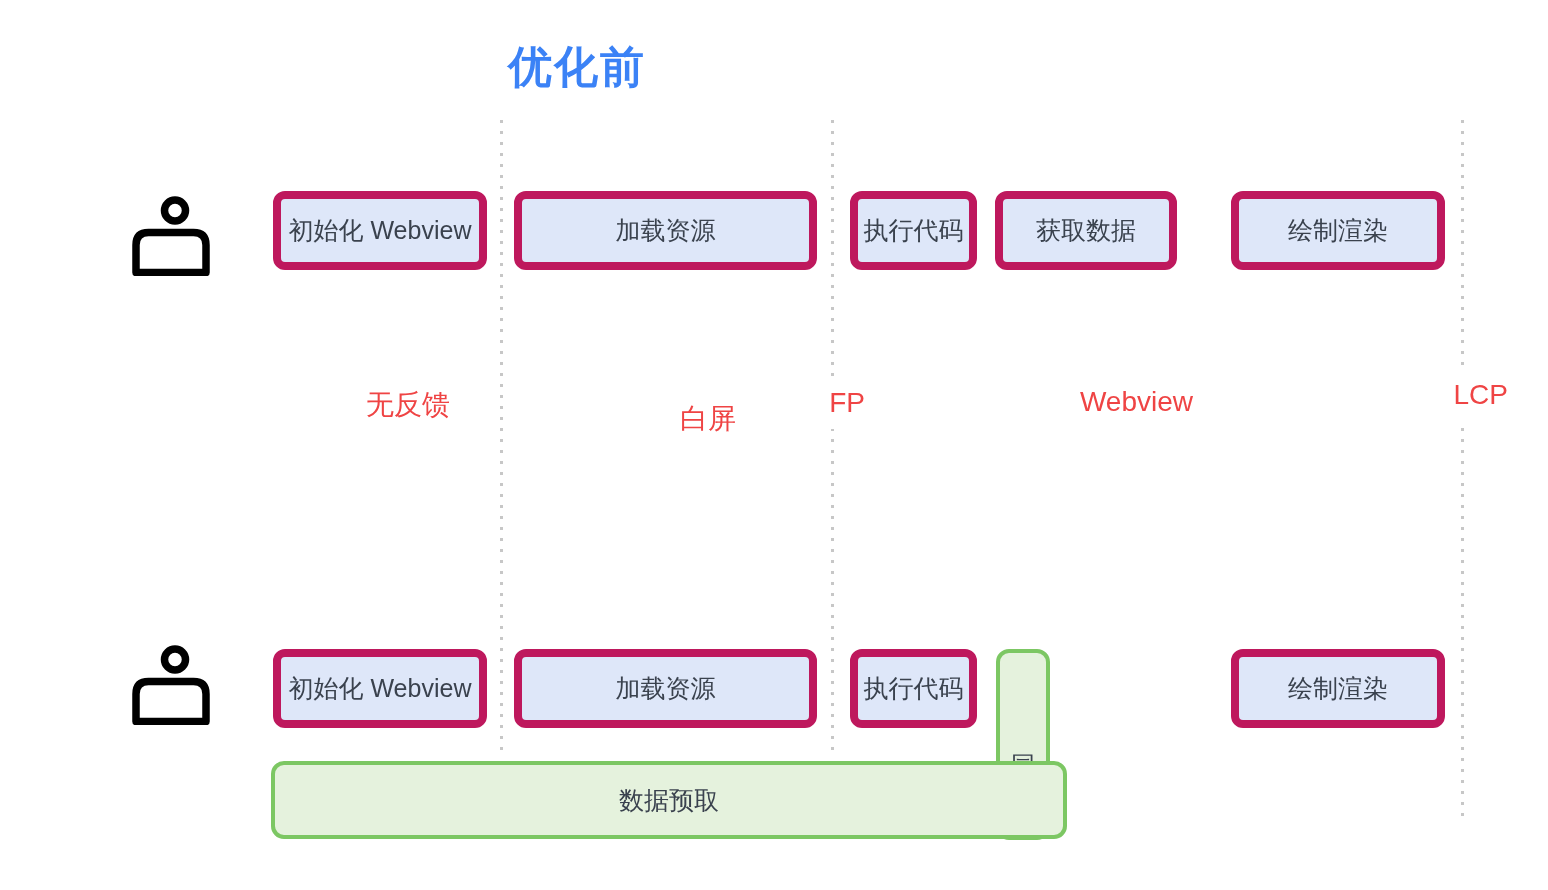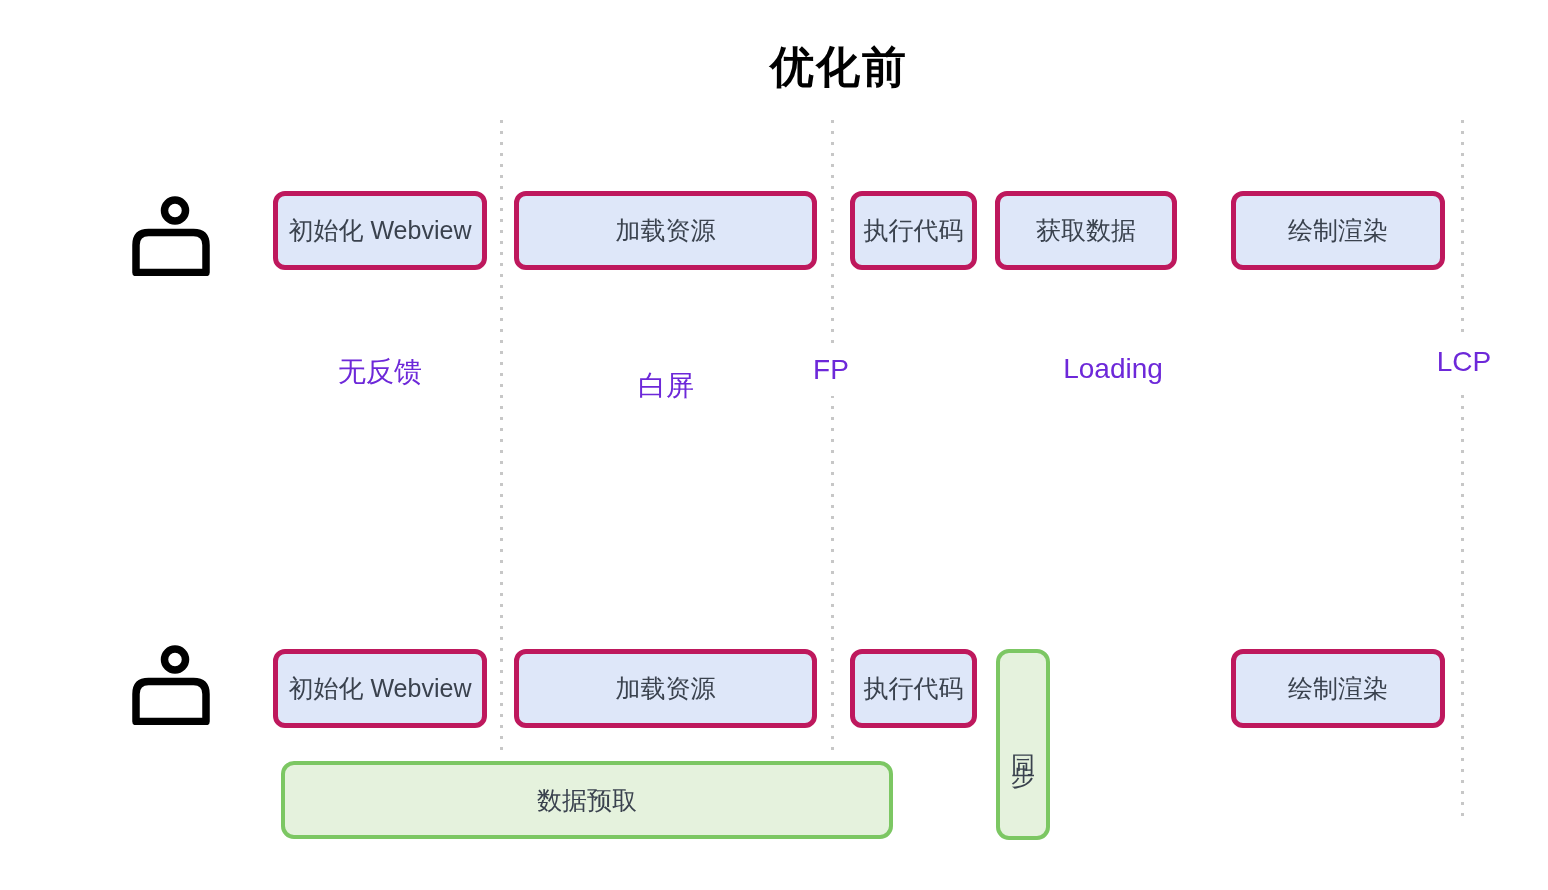--- a/index.html
+++ b/index.html
@@ -7,36 +7,36 @@
   .canvas {
     position: relative;
     width: 1548px;
     height: 890px;
     background: #ffffff;
     overflow: hidden;
   }
   .section-title {
     position: absolute;
     width: 400px;
-    text-align: right;
+    text-align: left;
     font-size: 44px;
     font-weight: 700;
-    color: #000000;
+    color: #3b82f6;
     letter-spacing: 2px;
   }
   .vline {
     position: absolute;
     width: 3px;
     background: repeating-linear-gradient(to bottom, #c7c7c7 0 3px, transparent 3px 11px);
   }
   .box {
     position: absolute;
     height: 79px;
     box-sizing: border-box;
-    border: 5px solid #be185d;
+    border: 8px solid #be185d;
     background: #dee7f9;
     border-radius: 12px;
     display: flex;
     align-items: center;
     justify-content: center;
     font-size: 25px;
     color: #3a424e;
     z-index: 2;
   }
   .gbox {
@@ -54,24 +54,25 @@
   }
   .vtext {
     writing-mode: vertical-lr;
     text-orientation: upright;
     letter-spacing: 10px;
     font-size: 24px;
     line-height: 1;
   }
   .phase-label {
     position: absolute;
-    text-align: center;
+    text-align: right;
     font-size: 28px;
-    color: #6d28d9;
+    color: #ef4444;
     z-index: 3;
+    margin-top: 33px;
   }
   .on-line {
     background: #ffffff;
     padding: 10px 0;
   }
   .person {
     position: absolute;
     width: 78px;
     height: 80px;
     z-index: 2;
@@ -95,34 +96,34 @@
 
   <div class="box" style="left:273px; top:191px; width:214px;">初始化 Webview</div>
   <div class="box" style="left:514px; top:191px; width:303px;">加载资源</div>
   <div class="box" style="left:850px; top:191px; width:127px;">执行代码</div>
   <div class="box" style="left:995px; top:191px; width:182px;">获取数据</div>
   <div class="box" style="left:1231px; top:191px; width:214px;">绘制渲染</div>
 
   <div class="phase-label" style="left:310px; top:353px; width:140px;">无反馈</div>
   <div class="phase-label" style="left:596px; top:367px; width:140px;">白屏</div>
   <div class="phase-label on-line" style="left:797px; top:344px; width:68px;">FP</div>
-  <div class="phase-label" style="left:1033px; top:353px; width:160px;">Loading</div>
+  <div class="phase-label" style="left:1033px; top:353px; width:160px;">Webview</div>
   <div class="phase-label on-line" style="left:1420px; top:336px; width:88px;">LCP</div>
 
 
   <svg class="person" style="left:132px; top:645px;" viewBox="0 0 78 80" aria-hidden="true">
     <circle cx="43" cy="14.5" r="10.5" fill="none" stroke="#000000" stroke-width="7.5"></circle>
     <path d="M4 76.5 L4 49 Q4 36.5 16.5 36.5 L61.5 36.5 Q74 36.5 74 49 L74 76.5 Z" fill="none" stroke="#000000" stroke-width="7.5" stroke-linejoin="round"></path>
   </svg>
 
   <div class="box" style="left:273px; top:649px; width:214px;">初始化 Webview</div>
   <div class="box" style="left:514px; top:649px; width:303px;">加载资源</div>
   <div class="box" style="left:850px; top:649px; width:127px;">执行代码</div>
 
   <div class="gbox" style="left:996px; top:649px; width:54px; height:191px;">
     <span class="vtext">同步</span>
   </div>
 
   <div class="box" style="left:1231px; top:649px; width:214px;">绘制渲染</div>
 
-  <div class="gbox" style="left:281px; top:761px; width:612px; height:78px;">数据预取</div>
+  <div class="gbox" style="left:271px; top:761px; width:796px; height:78px;">数据预取</div>
 
 </div>
 
 </body></html>

